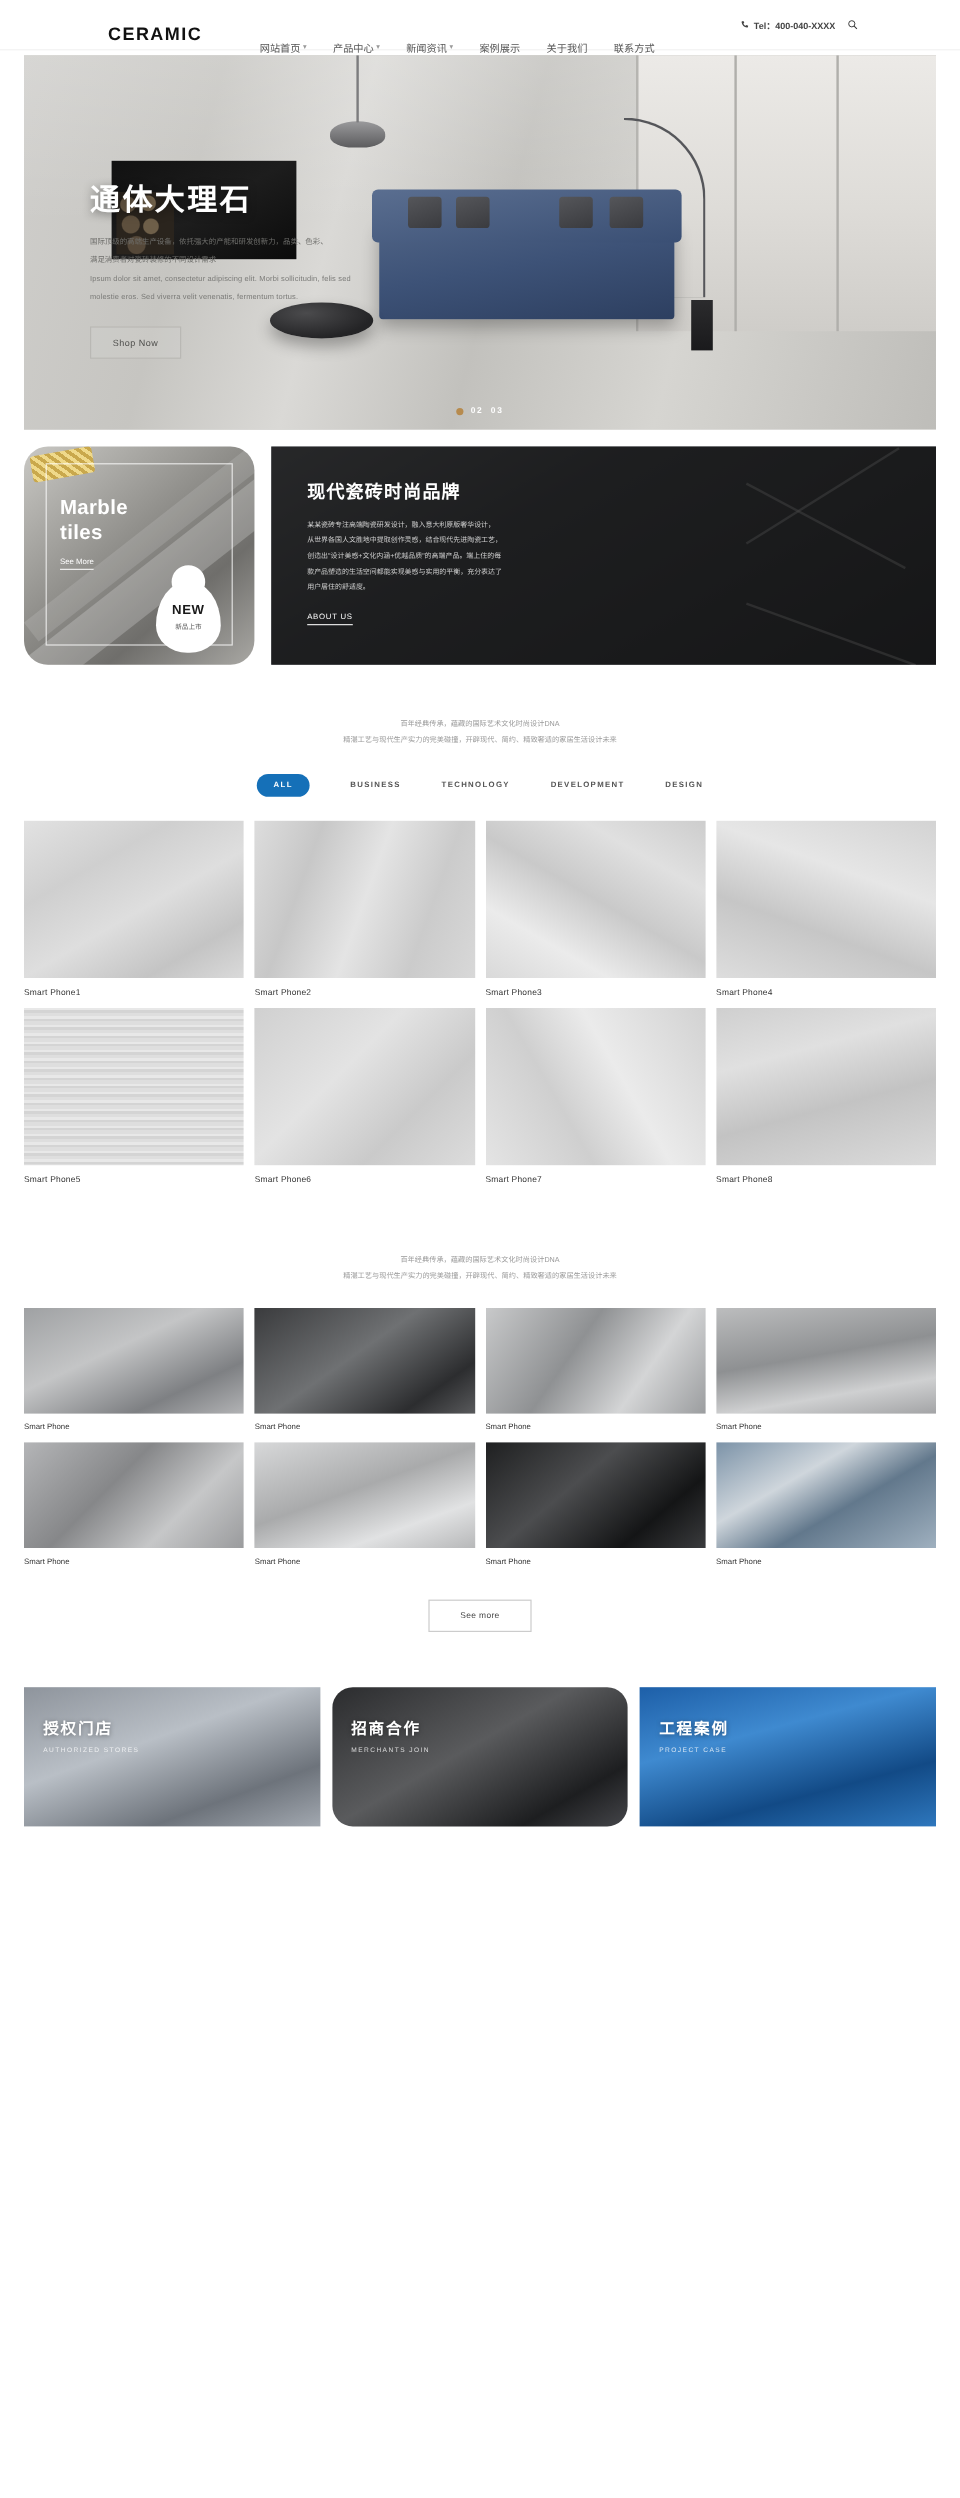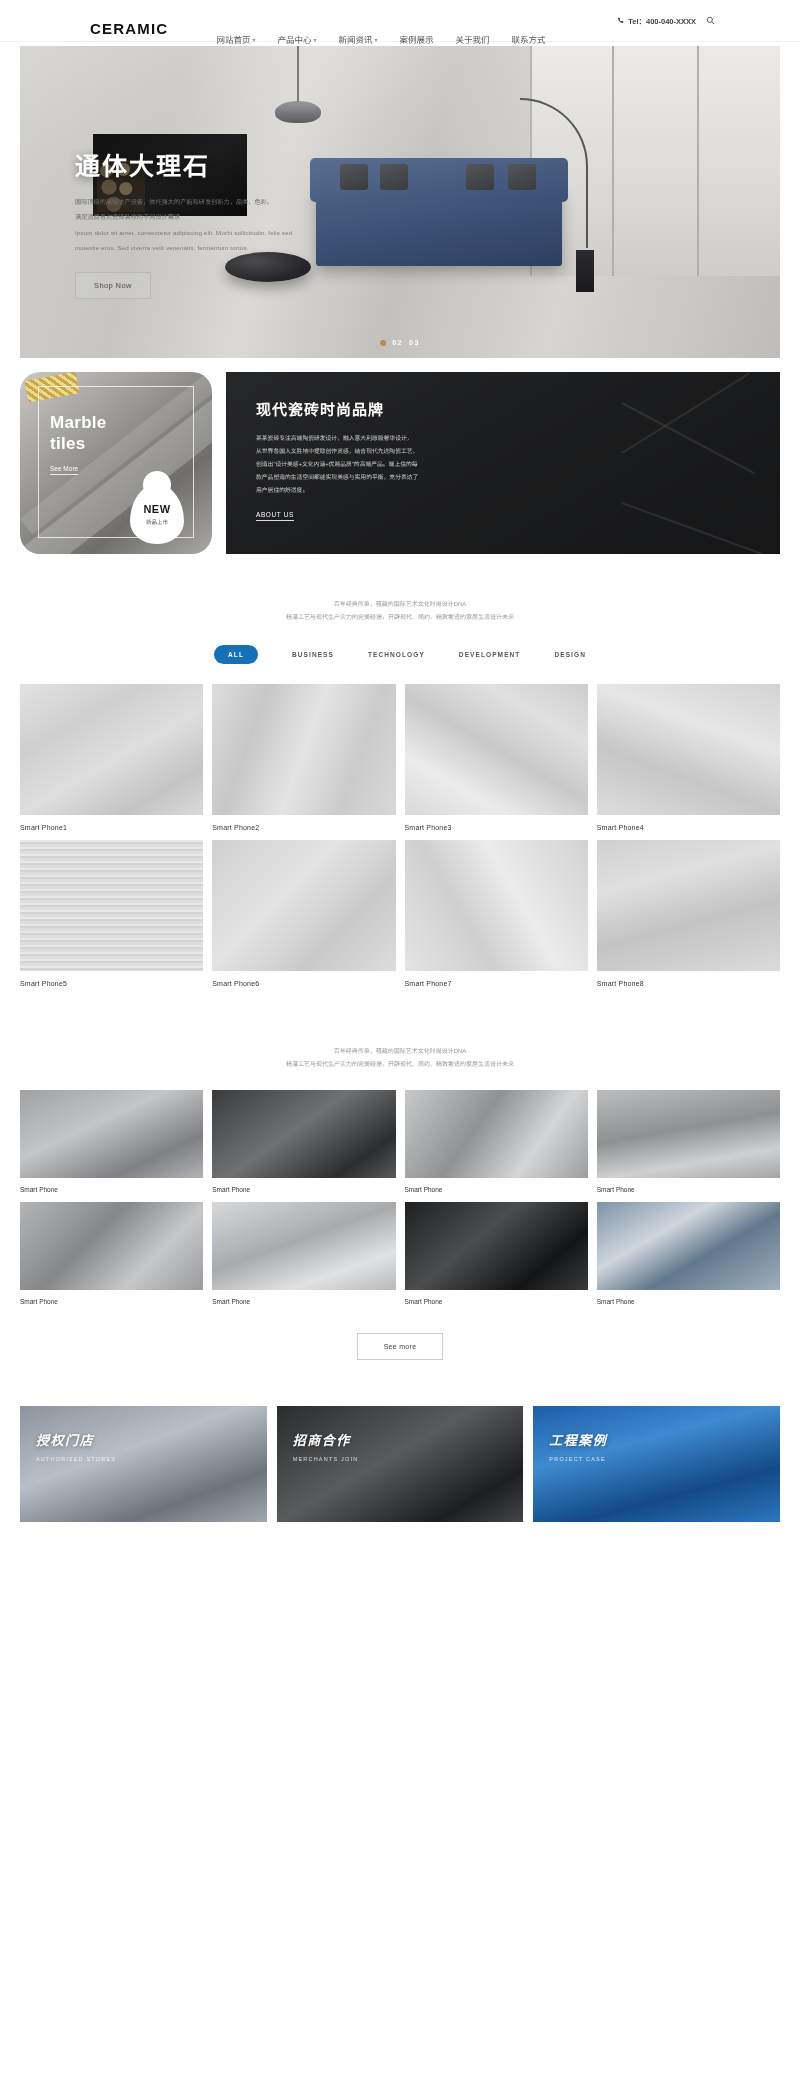--- a/index.html
+++ b/index.html
@@ -312,27 +312,26 @@
   .see-more-wrap { display: flex; justify-content: center; margin-top: 28px; }
   .see-more {
     border: 1px solid #cccccc; color: #444; font-size: 7px;
     padding: 9px 26px; letter-spacing: 0.3px; cursor: pointer; background:#fff;
   }
 
   
   .banners { display: flex; gap: 10px; margin: 46px 20px 0; height: 116px; }
   .banner { position: relative; flex: 1; overflow: hidden; cursor: pointer; }
   .b1 { background: linear-gradient(160deg,#8e949c 0%,#b9bfc6 40%,#6d737b 75%,#a2a8b0 100%); }
-  .b2 { background: linear-gradient(150deg,#2b2c2e 0%,#5a5b5d 45%,#1d1e20 80%,#45464a 100%); }
+  .b2 { background: linear-gradient(150deg,#2b2c2e 0%,#5a5b5d 45%,#1d1e20 80%,#45464a 100%); border-radius: 17px; }
   .b3 { background: linear-gradient(165deg,#1d5fa8 0%,#3f8ad0 35%,#124a86 70%,#2e77bd 100%); }
   .banner-inner { position: absolute; left: 16px; top: 24px; }
   .banner-title {
     font-size: 13px; font-weight: bold; color: #ffffff; letter-spacing: 1.5px;
     text-shadow: 0 1px 4px rgba(0,0,0,0.4);
-    font-style: italic;
   }
   .banner-sub {
     font-size: 5.5px; color: rgba(255,255,255,0.78); letter-spacing: 1.2px; margin-top: 7px;
   }
 </style>
 </head>
 <body>
 
 <div class="header">
   <div class="logo">CERAMIC</div>

